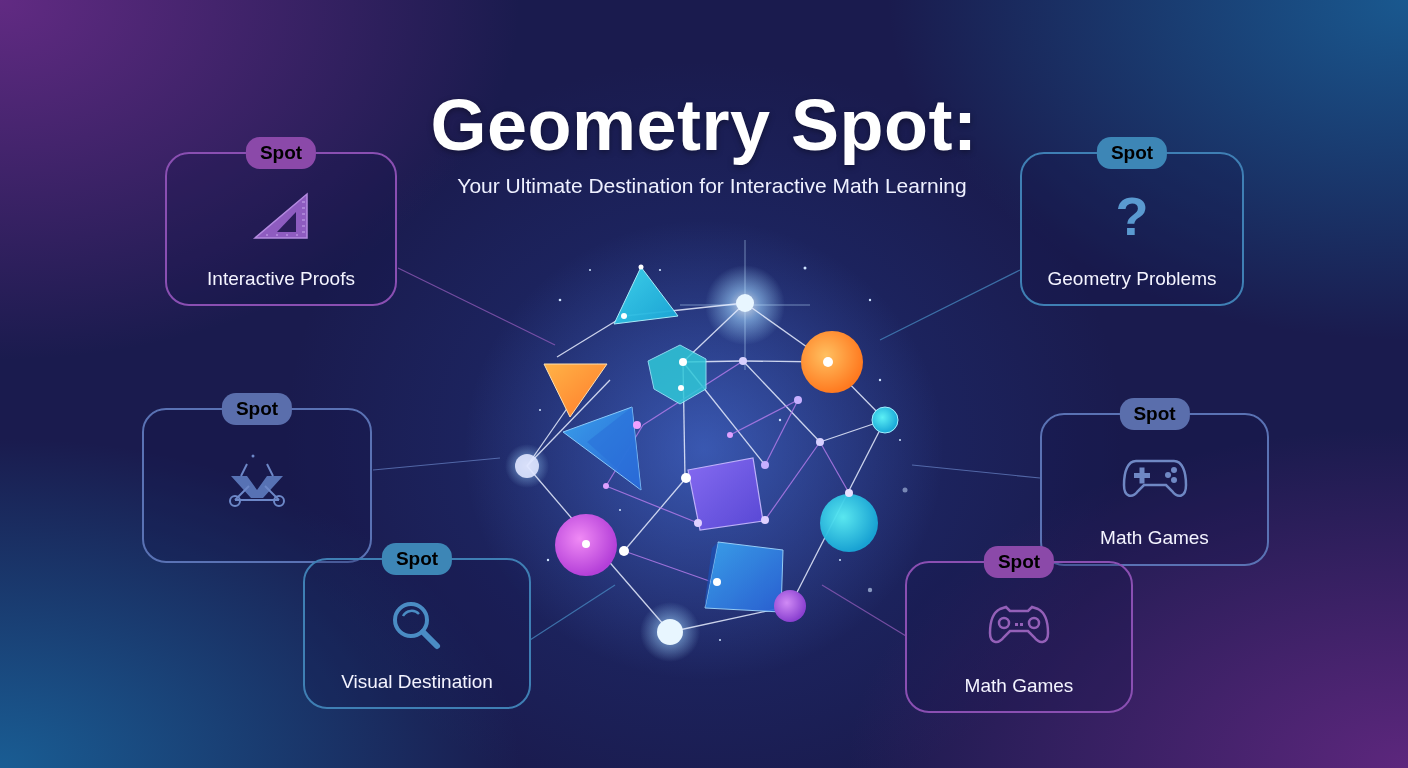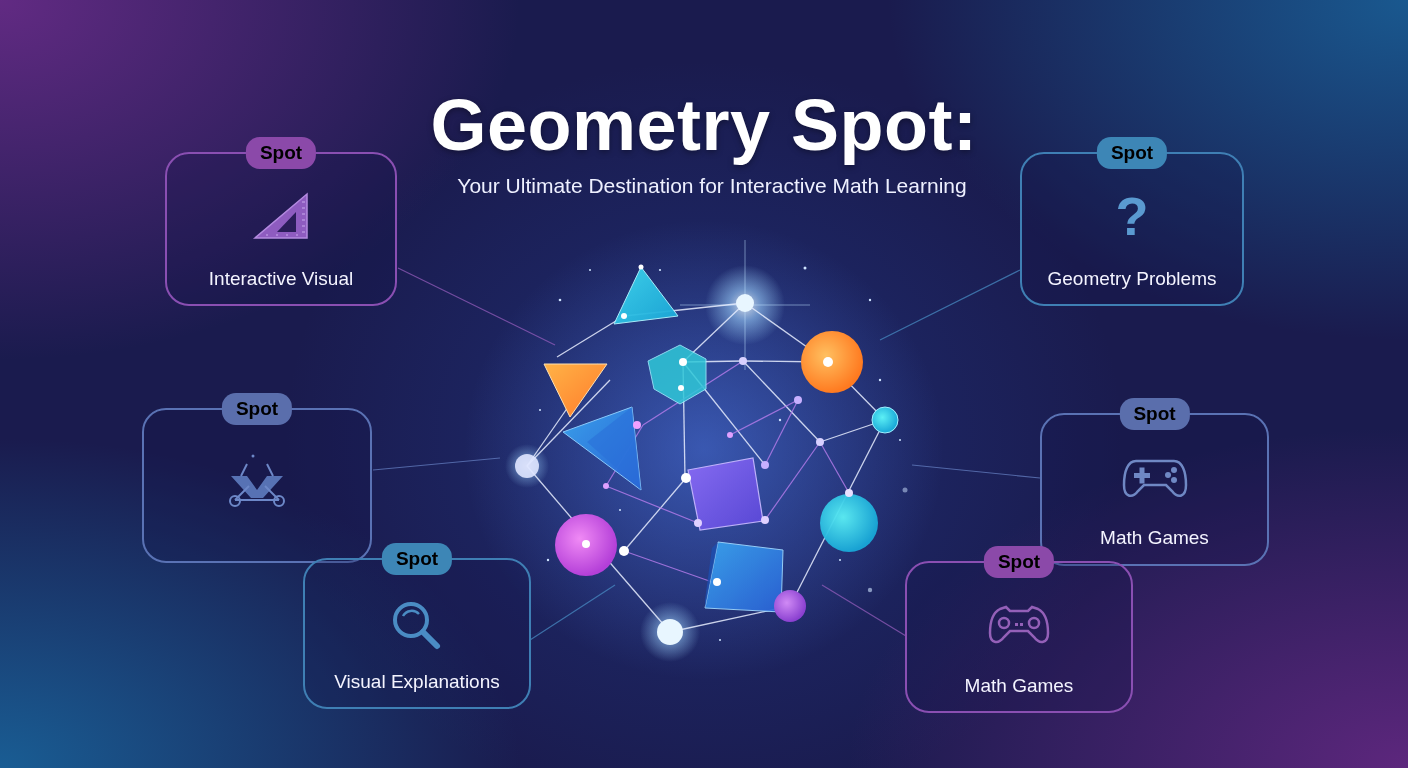--- a/index.html
+++ b/index.html
@@ -217,21 +217,21 @@
       <line x1="53" y1="22" x2="50" y2="22"></line>
         <line x1="53" y1="28" x2="50" y2="28"></line>
       <line x1="53" y1="34" x2="50" y2="34"></line>
         <line x1="53" y1="40" x2="50" y2="40"></line>
       <line x1="15" y1="44" x2="15" y2="42"></line>
         <line x1="25" y1="44" x2="25" y2="42"></line>
       <line x1="35" y1="44" x2="35" y2="42"></line>
         <line x1="45" y1="44" x2="45" y2="42"></line>
     </g>
   </svg>
-  <div class="card-label" style="top:114px;">Interactive Visual</div>
+  <div class="card-label" style="top:114px;">Interactive Proofs</div>
 </div>
 
 <div class="card blue" style="left:1020px;top:152px;width:224px;height:154px;">
   <span class="badge blue">Spot</span>
   <div class="card-icon" style="top:32px;color:#5a9ad0;font-size:54px;font-weight:700;line-height:60px;">?</div>
   <div class="card-label" style="top:114px;">Geometry Problems</div>
 </div>
 
 <div class="card slate" style="left:142px;top:408px;width:230px;height:155px;">
   <span class="badge slate">Spot</span>
@@ -248,21 +248,21 @@
   </svg>
 </div>
 
 <div class="card blue" style="left:303px;top:558px;width:228px;height:151px;">
   <span class="badge blue">Spot</span>
   <svg class="card-icon" style="top:38px;" width="56" height="56" viewBox="0 0 56 56">
     <circle cx="22" cy="22" r="16" fill="none" stroke="#4a8cc4" stroke-width="4"></circle>
     <path d="M14,18 A10,10 0 0 1 30,16" fill="none" stroke="#4a8cc4" stroke-width="2.5"></path>
     <line x1="34" y1="34" x2="48" y2="48" stroke="#4a8cc4" stroke-width="6" stroke-linecap="round"></line>
   </svg>
-  <div class="card-label" style="top:111px;">Visual Explanations</div>
+  <div class="card-label" style="top:111px;">Visual Destination</div>
 </div>
 
 <div class="card slate" style="left:1040px;top:413px;width:229px;height:153px;">
   <span class="badge slate">Spot</span>
   <svg class="card-icon" style="top:42px;" width="66" height="44" viewBox="0 0 66 44">
     <path d="M14,4 L52,4 C60,4 64,14 64,28 C64,40 56,42 50,34 L44,28 L22,28 L16,34 C10,42 2,40 2,28 C2,14 6,4 14,4 Z" fill="none" stroke="#6f88c4" stroke-width="2.5"></path>
     <rect x="12" y="16" width="16" height="5" fill="#6f88c4"></rect>
     <rect x="17.5" y="10.5" width="5" height="16" fill="#6f88c4"></rect>
     <circle cx="46" cy="18" r="3" fill="#6f88c4"></circle>
     <circle cx="52" cy="13" r="3" fill="#6f88c4"></circle>

